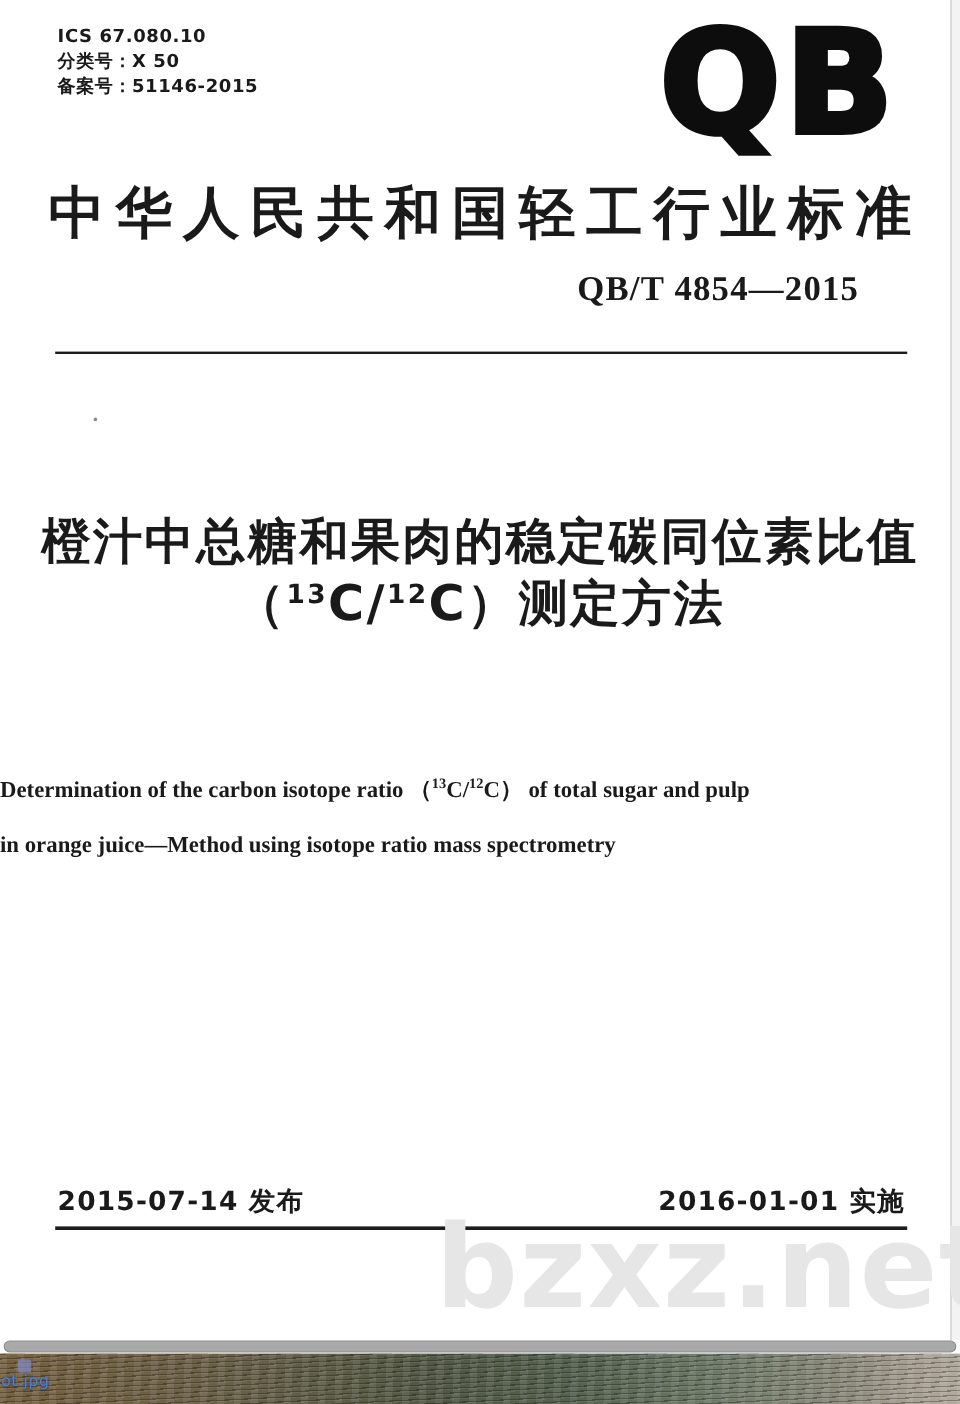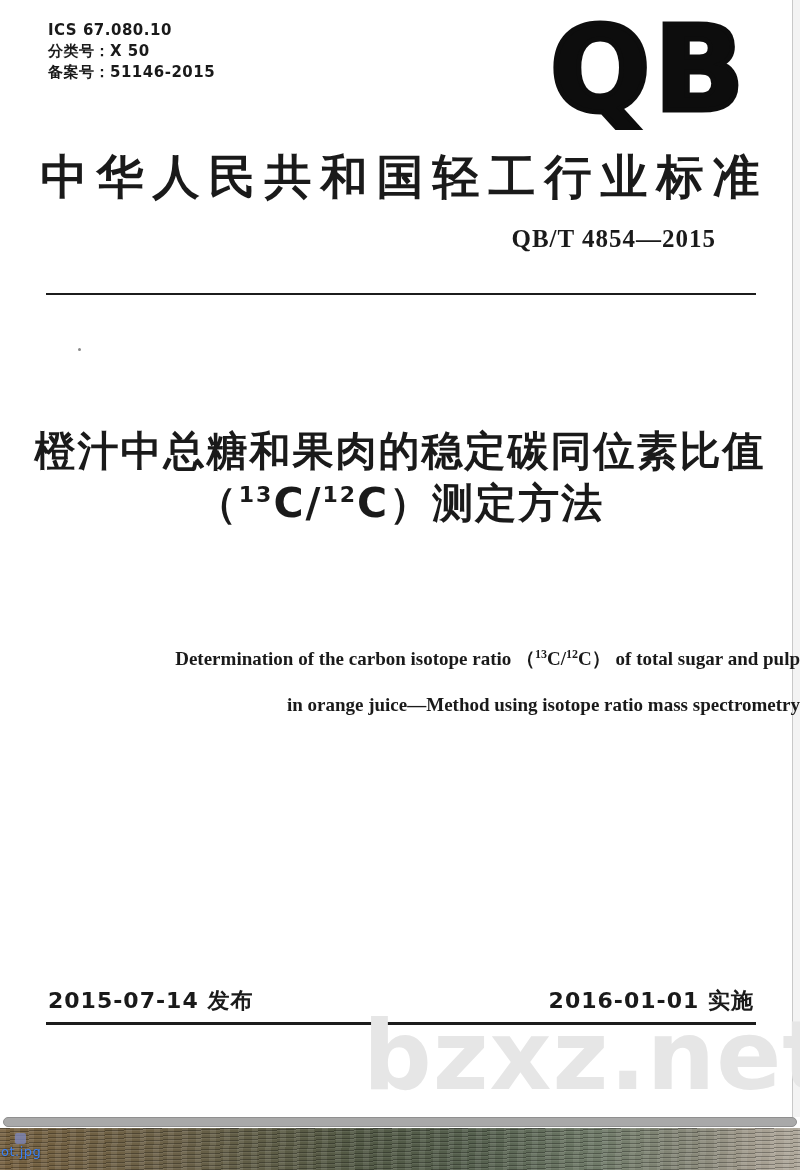--- a/index.html
+++ b/index.html
@@ -15,30 +15,30 @@
   .ics-block{position:absolute;left:48px;top:20px;font-size:15px;font-weight:bold;
     line-height:21px;letter-spacing:.5px;}
   
   .qb-logo{position:absolute;left:534px;top:10px;font-size:118px;line-height:118px;
     font-weight:900;letter-spacing:4px;color:#0d0d0d;
     -webkit-text-stroke:5px #0d0d0d;font-family:"DejaVu Sans",sans-serif;margin-left:16px;}
   
   .std-type{position:absolute;left:0;top:146px;width:800px;text-align:center;
     font-size:47px;font-weight:bold;letter-spacing:9px;padding-left:9px;
     box-sizing:border-box;white-space:nowrap;}
-  .std-number{position:absolute;right:84px;top:225px;font-size:25px;font-weight:bold;
+  .std-number{position:absolute;right:84px;top:225px;font-size:29px;font-weight:bold;
     font-family:"Liberation Serif","DejaVu Serif",serif;letter-spacing:1px;}
   .rule-top{position:absolute;left:46px;top:293px;width:710px;height:2px;background:#1c1c1c;}
   .speck{position:absolute;left:78px;top:348px;width:3px;height:3px;border-radius:50%;background:#8a8a8a;}
   
   .cn-title{position:absolute;left:0;top:425px;width:800px;text-align:center;
     font-size:41px;font-weight:bold;line-height:52px;letter-spacing:2px;}
   .cn-title sup{font-size:22px;font-weight:bold;vertical-align:super;line-height:0;}
   
-  .en-title{position:absolute;left:0;top:636px;width:800px;text-align:right;
+  .en-title{position:absolute;left:0;top:636px;width:800px;text-align:left;
     font-size:19px;font-weight:bold;line-height:46px;
     font-family:"Liberation Serif","DejaVu Serif",serif;}
   .en-title sup{font-size:12px;vertical-align:super;line-height:0;}
   
   .date-issue{position:absolute;left:48px;top:986px;font-size:22px;font-weight:bold;letter-spacing:1px;}
   .date-impl{position:absolute;right:46px;top:986px;font-size:22px;font-weight:bold;letter-spacing:1px;}
   .rule-bottom{position:absolute;left:46px;top:1022px;width:710px;height:3px;background:#1c1c1c;}
   
   .watermark{position:absolute;left:363px;top:1008px;font-size:96px;font-weight:900;
     color:#e6e6e6;letter-spacing:1px;line-height:1;z-index:1;white-space:nowrap;}

